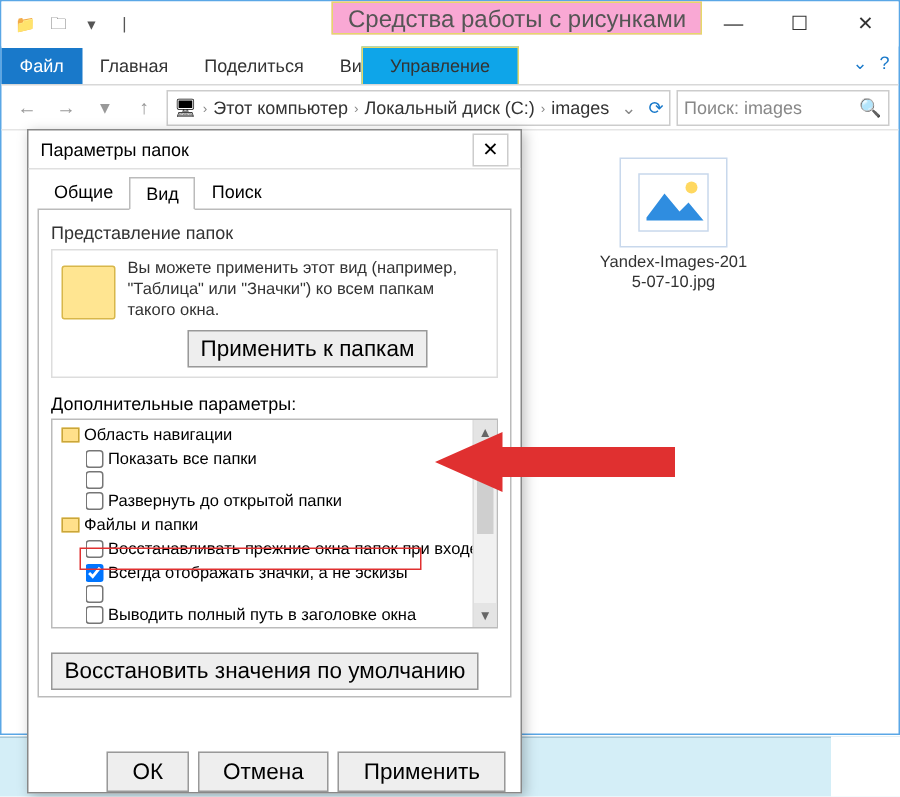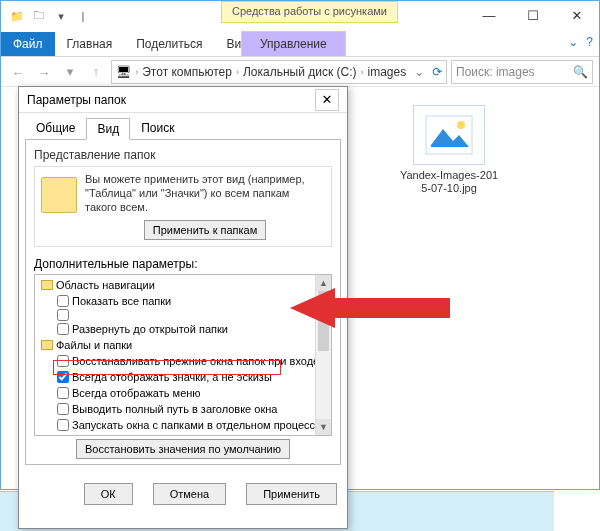--- a/index.html
+++ b/index.html
@@ -3,29 +3,29 @@
 <meta charset="utf-8">
 <style>
   * { box-sizing: border-box; font-family: "Segoe UI", Tahoma, sans-serif; }
   body { margin: 0; background: #fff; width: 600px; height: 531px; overflow: hidden; position: relative; }
 
   
   .explorer { position: absolute; left: 0; top: 0; width: 600px; height: 490px; border: 1px solid #5aa7e6; background: #fff; }
   .titlebar { height: 30px; display: flex; align-items: center; position: relative; background: #fff; }
   .titlebar .quick { display: flex; align-items: center; gap: 2px; padding-left: 6px; }
   .qb { width: 20px; height: 20px; display: flex; align-items: center; justify-content: center; font-size: 11px; color: #555; }
-  .title-chip { position: absolute; left: 220px; top: 0; height: 22px; background: #fef9c3; border: 1px solid #e5d86a; padding: 3px 10px; font-size: 11px; color: #555; }
+  .title-chip { position: absolute; left: 220px; top: 0; height: 22px; background: #f9a8d4; border: 1px solid #e5d86a; padding: 3px 10px; font-size: 16px; color: #555; }
   .wbtns { position: absolute; right: 0; top: 0; display: flex; }
   .wbtn { width: 44px; height: 28px; display: flex; align-items: center; justify-content: center; font-size: 13px; color: #333; }
   .wbtn.close { color: #333; }
 
   .ribbon-tabs { height: 26px; display: flex; align-items: flex-end; border-bottom: 1px solid #d8d8d8; position: relative; }
   .rtab { padding: 5px 12px; font-size: 12px; color: #333; }
   .rtab.file { background: #1979ca; color: #fff; }
-  .rtab.active-yellow { background: #c4b5fd; border: 1px solid #e5d86a; border-bottom: none; position: absolute; left: 240px; top: 0; height: 25px; padding: 5px 18px; }
+  .rtab.active-yellow { background: #0ea5e9; border: 1px solid #e5d86a; border-bottom: none; position: absolute; left: 240px; top: 0; height: 25px; padding: 5px 18px; }
   .ribbon-right { position: absolute; right: 6px; top: 4px; display: flex; gap: 8px; color: #1979ca; font-size: 12px; }
   .ribbon-right span { cursor: default; }
 
   .addrbar { height: 30px; display: flex; align-items: center; padding: 3px 6px; gap: 4px; border-bottom: 1px solid #e5e5e5; }
   .navbtn { width: 22px; height: 22px; display: flex; align-items: center; justify-content: center; color: #999; font-size: 13px; }
   .breadcrumb { flex: 1; height: 24px; border: 1px solid #ccc; display: flex; align-items: center; padding: 0 4px; font-size: 12px; gap: 4px; overflow: hidden; }
   .bc-sep { color: #888; font-size: 9px; }
   .bc-item { color: #333; white-space: nowrap; }
   .refresh { color: #1979ca; padding: 0 4px; }
   .searchbox { width: 142px; height: 24px; border: 1px solid #ccc; font-size: 12px; color: #888; padding: 0 4px; display: flex; align-items: center; }
@@ -42,34 +42,34 @@
   .dlg-close { width: 24px; height: 22px; border: 1px solid #ccc; display: flex; align-items: center; justify-content: center; font-size: 13px; }
   .tabs { display: flex; padding: 4px 6px 0; font-size: 12px; }
   .tab { padding: 3px 10px; border: 1px solid transparent; }
   .tab.active { border: 1px solid #bbb; border-bottom: 1px solid #fff; background: #fff; position: relative; top: 1px; }
   .tab-body { border: 1px solid #bbb; margin: 0 6px; padding: 8px; height: 326px; font-size: 12px; display: flex; flex-direction: column; }
   .group-label { color: #333; margin-bottom: 4px; }
   .group-box { border: 1px solid #ddd; padding: 6px; margin-bottom: 6px; display: flex; gap: 8px; }
   .folder-ico { width: 36px; height: 36px; background: #ffe591; border: 1px solid #d8b74a; border-radius: 2px; margin-top: 4px; }
   .group-text { font-size: 11px; color: #333; line-height: 1.25; }
   .btnrow { display: flex; gap: 8px; justify-content: center; margin-top: 6px; }
-  .btn { border: 1px solid #999; background: #eee; padding: 3px 8px; font-size: 11px; }
+  .btn { border: 1px solid #999; background: #eee; padding: 3px 8px; font-size: 15px; }
   .addparams { margin-top: 4px; }
   .listbox { border: 1px solid #bbb; height: 166px; overflow: hidden; position: relative; margin-top: 3px; background: #fff; }
   .list-inner { padding: 2px 2px; font-size: 11px; line-height: 16px; }
   .tree-item { display: flex; align-items: center; gap: 3px; padding-left: 4px; white-space: nowrap; }
   .tree-item.sub { padding-left: 20px; }
   .tree-item input { margin: 0; width: 12px; height: 12px; }
   .tree-folder { width: 12px; height: 10px; background: #ffe08a; border: 1px solid #c9a63a; display: inline-block; }
   .highlight { position: absolute; left: 18px; top: 85px; width: 228px; height: 15px; border: 1.5px solid #e03030; pointer-events: none; }
   .scrollbar { position: absolute; right: 0; top: 0; width: 16px; height: 100%; background: #f1f1f1; border-left: 1px solid #ddd; }
   .sb-btn { height: 16px; background: #e4e4e4; display: flex; align-items: center; justify-content: center; font-size: 9px; color: #666; }
   .sb-thumb { position: absolute; top: 16px; left: 2px; right: 2px; height: 60px; background: #cfcfcf; }
-  .restore-row { text-align: center; margin-top: 6px; }
-  .dlg-buttons { position: absolute; bottom: 23px; right: 10px; display: flex; gap: 20px; }
+  .restore-row { text-align: left; margin-top: 20px; }
+  .dlg-buttons { position: absolute; bottom: 0; right: 10px; display: flex; gap: 6px; }
   .dlg-buttons .btn { padding: 4px 16px; }
 
   
   .arrow { position: absolute; left: 290px; top: 283px; z-index: 10; }
   .arrow svg { display: block; }
 
   
   .taskbar { position: absolute; left: 0; bottom: 0; width: 600px; height: 40px; background: #d4eef7; border-top: 1px solid #a8c8d8; }
   .tray { position: absolute; right: 8px; top: 8px; display: flex; gap: 6px; }
   .tray-ico { width: 18px; height: 18px; }
@@ -155,21 +155,21 @@
     <div class="tab active">Вид</div>
     <div class="tab">Поиск</div>
   </div>
   <div class="tab-body">
     <div class="group-label">Представление папок</div>
     <div class="group-box">
       <div class="folder-ico"></div>
       <div style="flex:1">
         <div class="group-text">Вы можете применить этот вид (например,</div>
         <div class="group-text">"Таблица" или "Значки") ко всем папкам</div>
-        <div class="group-text">такого всем.</div>
+        <div class="group-text">такого окна.</div>
         <div class="btnrow">
           <div class="btn">Применить к папкам</div>
         </div>
       </div>
     </div>
     <div class="addparams">Дополнительные параметры:</div>
     <div class="listbox">
       <div class="list-inner">
         <div class="tree-item">
             <span class="tree-folder"></span>
@@ -193,21 +193,20 @@
         <div class="tree-item sub">
             <input type="checkbox" style="">
             <span>Восстанавливать прежние окна папок при входе в си</span>
           </div>
         <div class="tree-item sub">
             <input type="checkbox" checked="" style="">
             <span>Всегда отображать значки, а не эскизы</span>
           </div>
         <div class="tree-item sub">
             <input type="checkbox" style="">
-            <span>Всегда отображать меню</span>
           </div>
         <div class="tree-item sub">
             <input type="checkbox" style="">
             <span>Выводить полный путь в заголовке окна</span>
           </div>
         <div class="tree-item sub">
             <input type="checkbox" style="">
             <span>Запускать окна с папками в отдельном процессе</span>
           </div>
 

